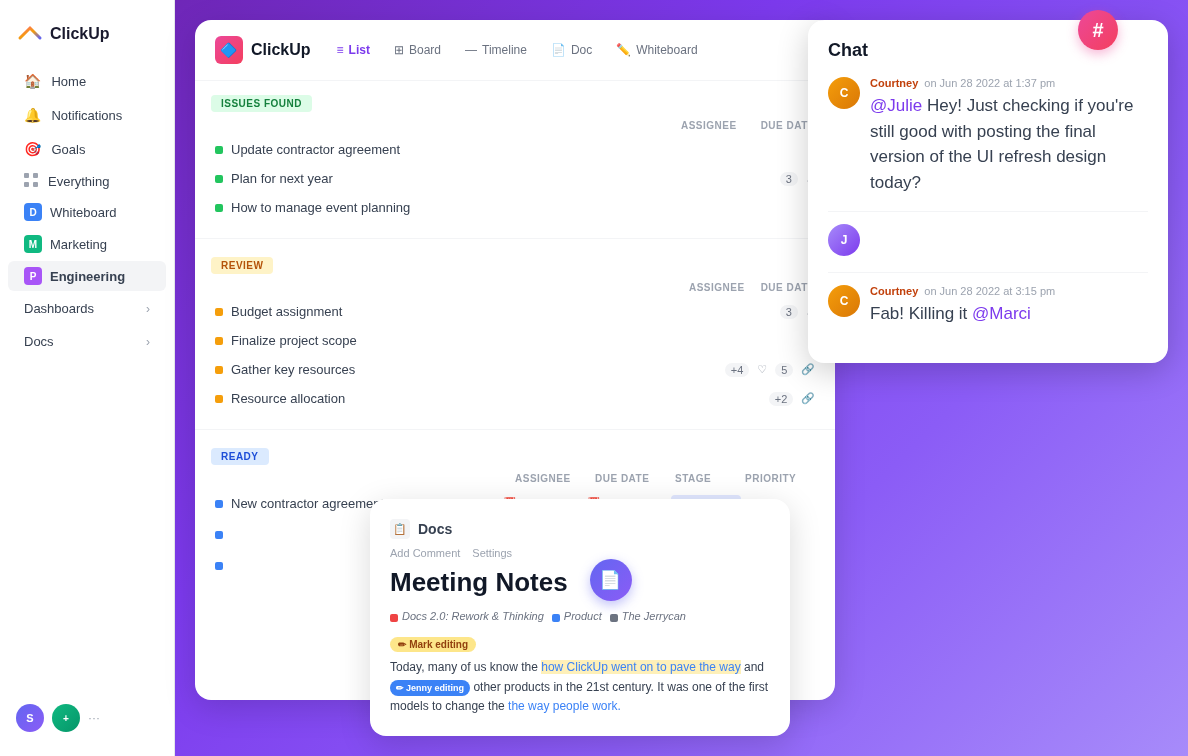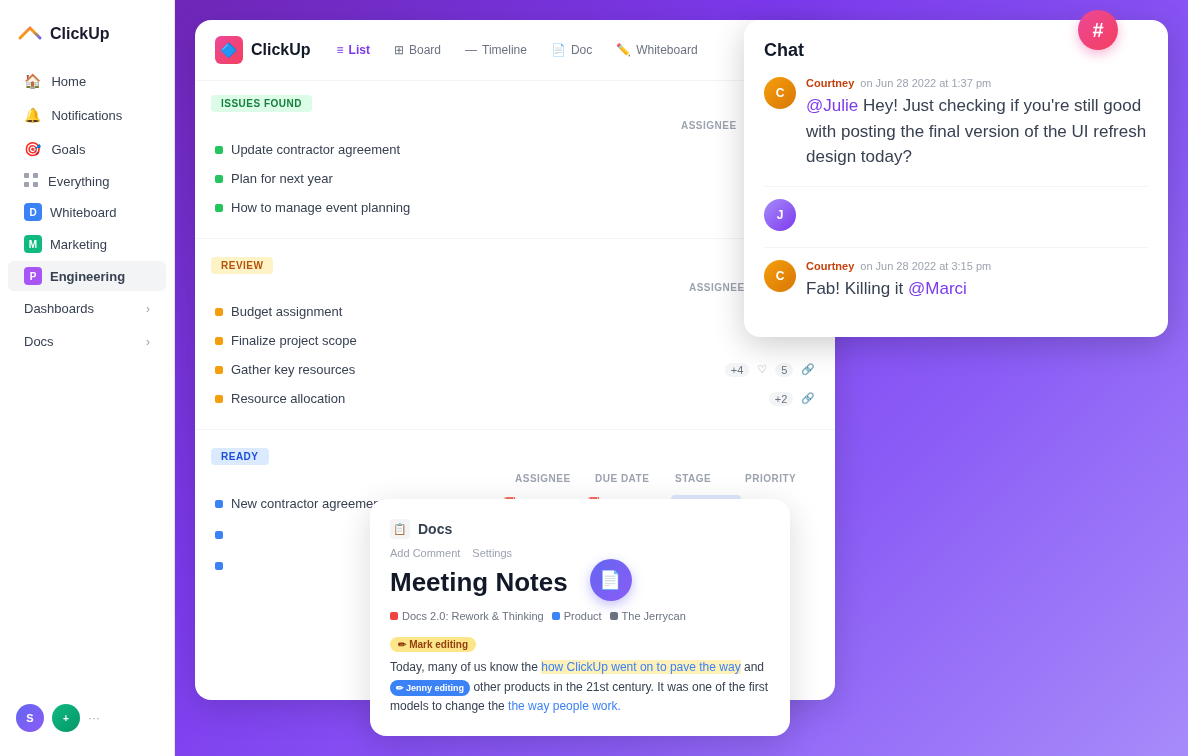--- a/index.html
+++ b/index.html
@@ -332,25 +332,26 @@
       margin-bottom: 6px;
     }
     .page-links {
       display: flex;
       gap: 8px;
       margin-bottom: 12px;
       flex-wrap: wrap;
     }
     .page-link {
       display: flex;
-      align-items: center;
+      align-items: flex-end;
       gap: 4px;
       font-size: 11px;
       color: #6b7280;
       cursor: pointer;
+      font-style: italic;
     }
     .page-link-dot {
       width: 8px; height: 8px;
       border-radius: 2px;
     }
     .editing-badge {
       display: inline-flex;
       align-items: center;
       gap: 4px;
       background: #fde68a;
@@ -393,21 +394,21 @@
       display: flex; align-items: center; justify-content: center;
       font-size: 18px;
       box-shadow: 0 4px 12px rgba(99,102,241,0.4);
       z-index: 10;
     }
 
     
     .chat-card {
       background: #fff;
       border-radius: 16px;
-      width: 424px;
+      width: 360px;
       padding: 20px;
       box-shadow: 0 8px 32px rgba(0,0,0,0.2);
       position: absolute;
       right: 20px;
       top: 20px;
       z-index: 10;
       margin-left: 24px;
     }
     .chat-header {
       display: flex;

